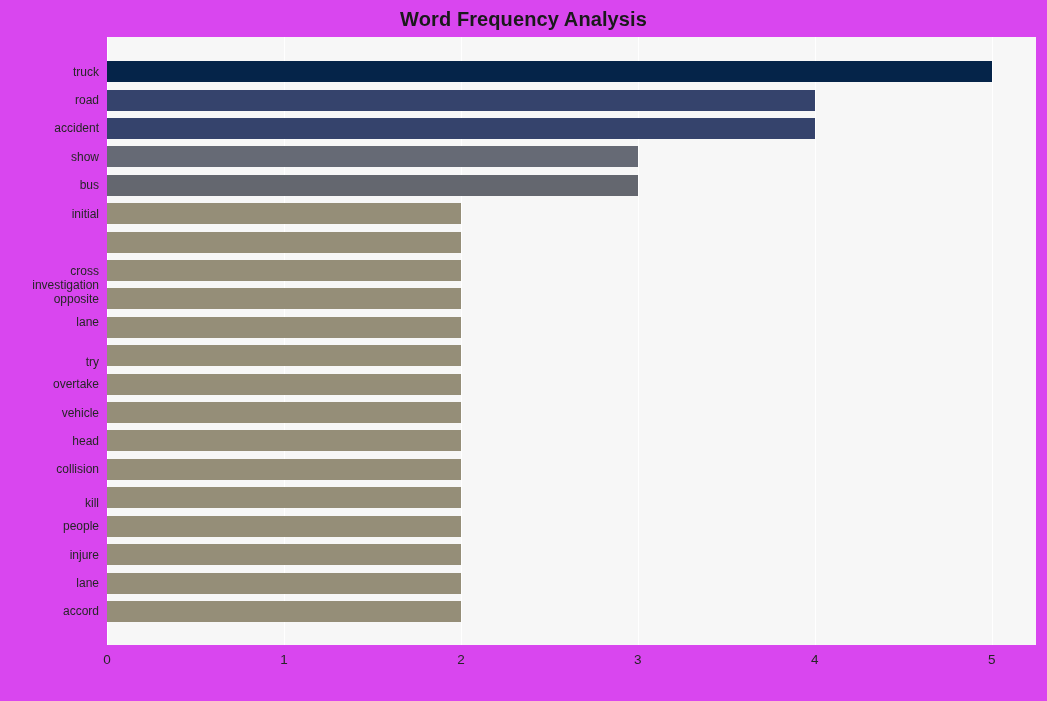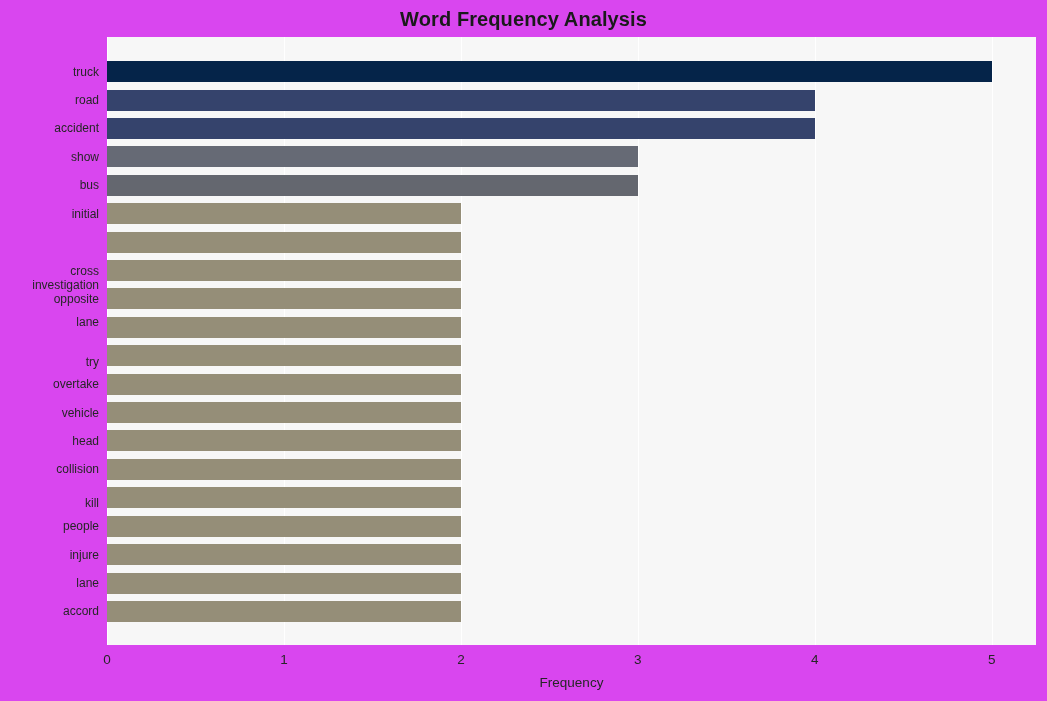--- a/index.html
+++ b/index.html
@@ -220,15 +220,14 @@
 
   <div id="x-axis-labels">
       <div class="x-tick-label" style="left: 107px;">0</div>
       <div class="x-tick-label" style="left: 283.952px;">1</div>
       <div class="x-tick-label" style="left: 460.905px;">2</div>
       <div class="x-tick-label" style="left: 637.857px;">3</div>
       <div class="x-tick-label" style="left: 814.81px;">4</div>
       <div class="x-tick-label" style="left: 991.762px;">5</div>
     </div>
 
-  <div id="x-axis-title">Frequency</div>
 
 </div>
 
 </body></html>

